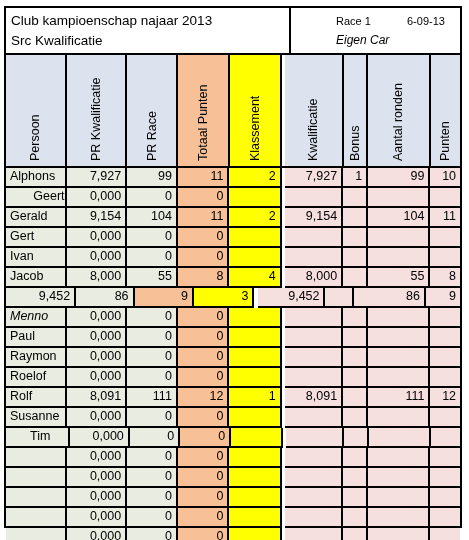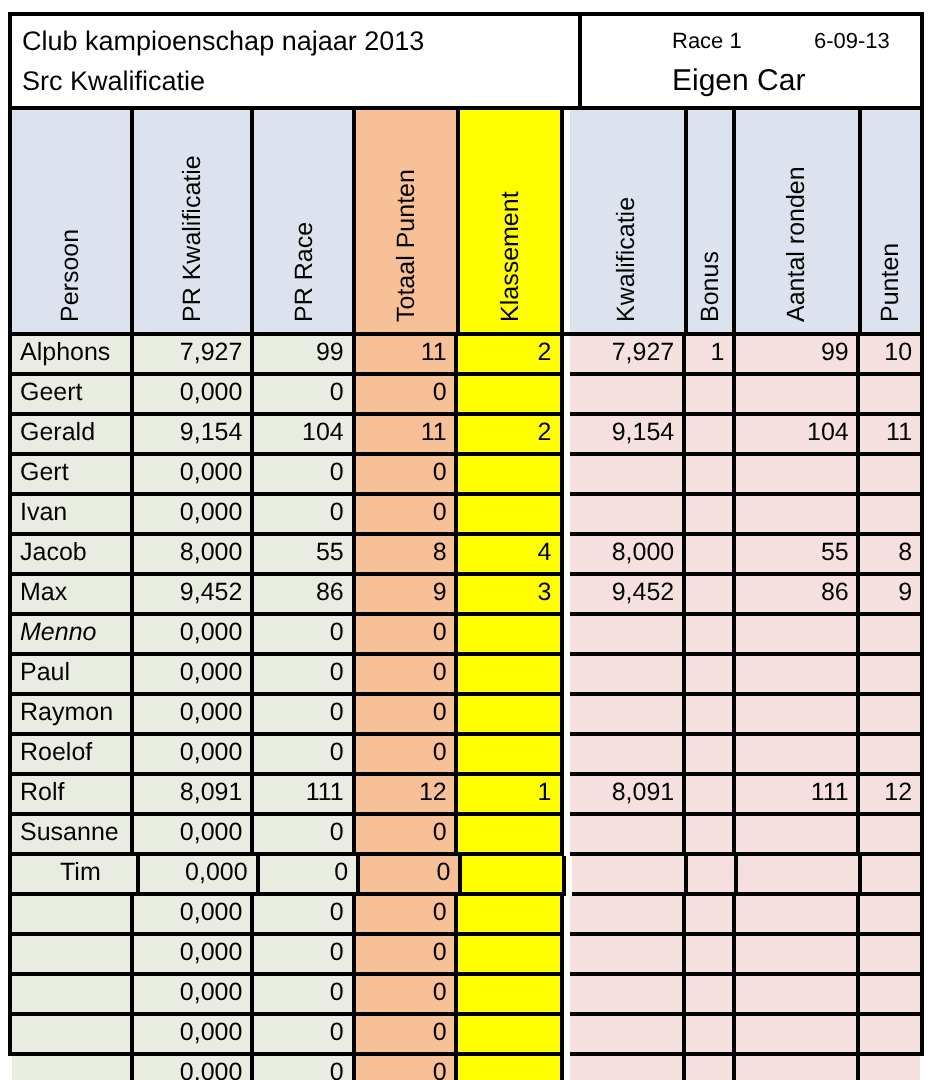--- a/index.html
+++ b/index.html
@@ -16,21 +16,21 @@
   
   .titleband{display:flex;height:47px;box-sizing:border-box;border-bottom:2px solid #000;}
   .titleleft{
     width:285px;box-sizing:border-box;border-right:2px solid #000;
     padding:3px 0 0 5px;display:flex;flex-direction:column;justify-content:flex-start;
   }
   .titleleft .ln{font-size:13.5px;color:#000;line-height:20px;white-space:nowrap;}
   .titleright{flex:1;box-sizing:border-box;padding:4px 0 0 5px;position:relative;margin-left:40px;}
   .titleright .r1{font-size:11px;line-height:19px;white-space:nowrap;}
   .titleright .r1 .date{position:absolute;left:76px;}
-  .titleright .r2{font-size:15px;line-height:19px;white-space:nowrap;}
+  .titleright .r2{font-size:12px;line-height:19px;white-space:nowrap;font-style:italic;}
 
   
   .hdr{display:flex;height:113px;box-sizing:border-box;border-bottom:2px solid #000;}
   .hcell{
     box-sizing:border-box;border-right:2px solid #000;background:#dce3ef;
     position:relative;overflow:hidden;
   }
   .hcell:last-child{border-right:none;}
   .hcell .rotwrap{
     position:absolute;left:0;right:0;bottom:5px;height:0;
@@ -133,21 +133,21 @@
         <div class="cell c-num" style="width: 60px;">99</div>
         <div class="cell c-or" style="width: 61px;">11</div>
         <div class="cell c-ye" style="width: 62px;">2</div>
         <div class="cell c-gap" style="width: 4px;"></div>
         <div class="cell c-pk" style="width: 69px;">7,927</div>
         <div class="cell c-pk" style="width: 29px;">1</div>
         <div class="cell c-pk" style="width: 74px;">99</div>
         <div class="cell c-pk" style="width: 35px;">10</div>
       </div>
       <div class="row">
-        <div class="cell c-name" style="width: 72px;">Geert</div>
+        <div class="cell c-name" style="width: 72px; text-align: right;">Geert</div>
         <div class="cell c-num" style="width: 72px;">0,000</div>
         <div class="cell c-num" style="width: 60px;">0</div>
         <div class="cell c-or" style="width: 61px;">0</div>
         <div class="cell c-ye" style="width: 62px;"></div>
         <div class="cell c-gap" style="width: 4px;"></div>
         <div class="cell c-pk" style="width: 69px;"></div>
         <div class="cell c-pk" style="width: 29px;"></div>
         <div class="cell c-pk" style="width: 74px;"></div>
         <div class="cell c-pk" style="width: 35px;"></div>
       </div>
@@ -193,21 +193,20 @@
         <div class="cell c-num" style="width: 60px;">55</div>
         <div class="cell c-or" style="width: 61px;">8</div>
         <div class="cell c-ye" style="width: 62px;">4</div>
         <div class="cell c-gap" style="width: 4px;"></div>
         <div class="cell c-pk" style="width: 69px;">8,000</div>
         <div class="cell c-pk" style="width: 29px;"></div>
         <div class="cell c-pk" style="width: 74px;">55</div>
         <div class="cell c-pk" style="width: 35px;">8</div>
       </div>
       <div class="row">
-        <div class="cell c-name" style="width: 72px;">Max</div>
         <div class="cell c-num" style="width: 72px;">9,452</div>
         <div class="cell c-num" style="width: 60px;">86</div>
         <div class="cell c-or" style="width: 61px;">9</div>
         <div class="cell c-ye" style="width: 62px;">3</div>
         <div class="cell c-gap" style="width: 4px;"></div>
         <div class="cell c-pk" style="width: 69px;">9,452</div>
         <div class="cell c-pk" style="width: 29px;"></div>
         <div class="cell c-pk" style="width: 74px;">86</div>
         <div class="cell c-pk" style="width: 35px;">9</div>
       </div>

